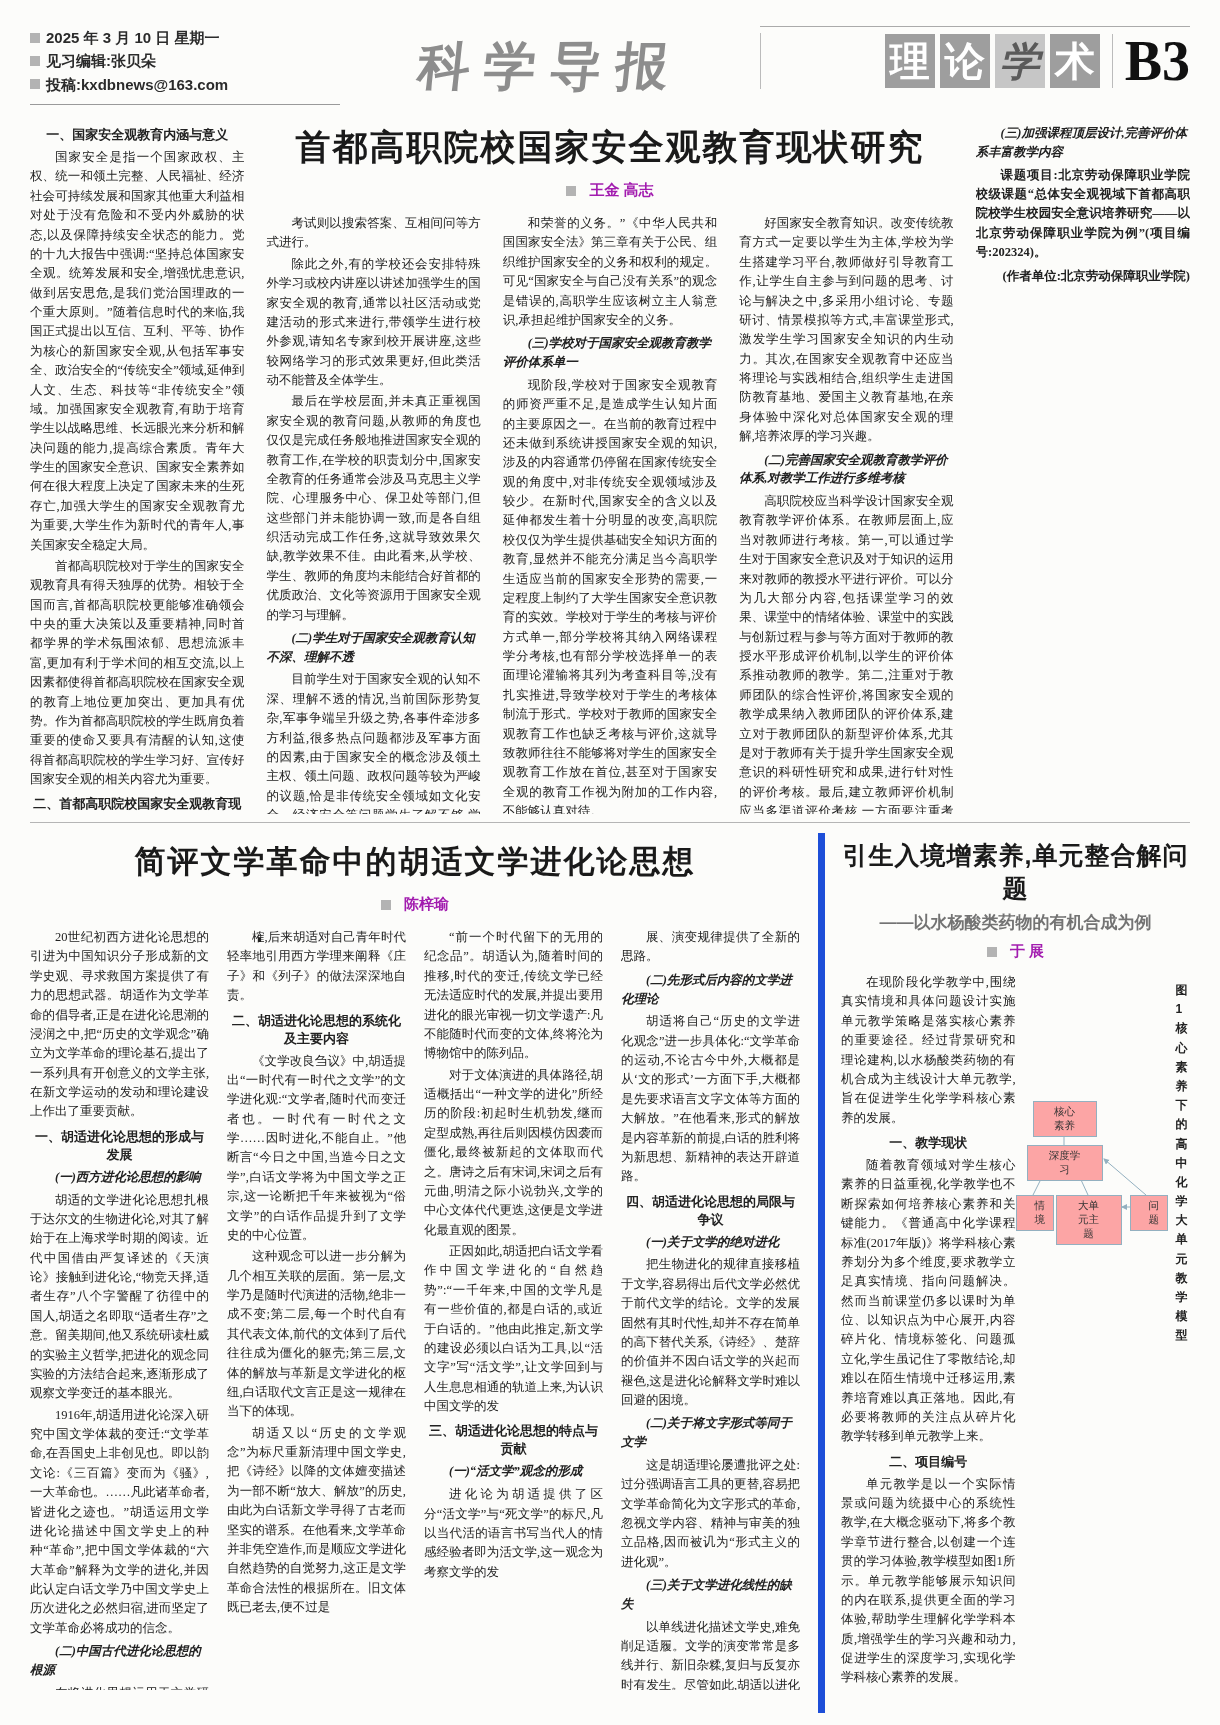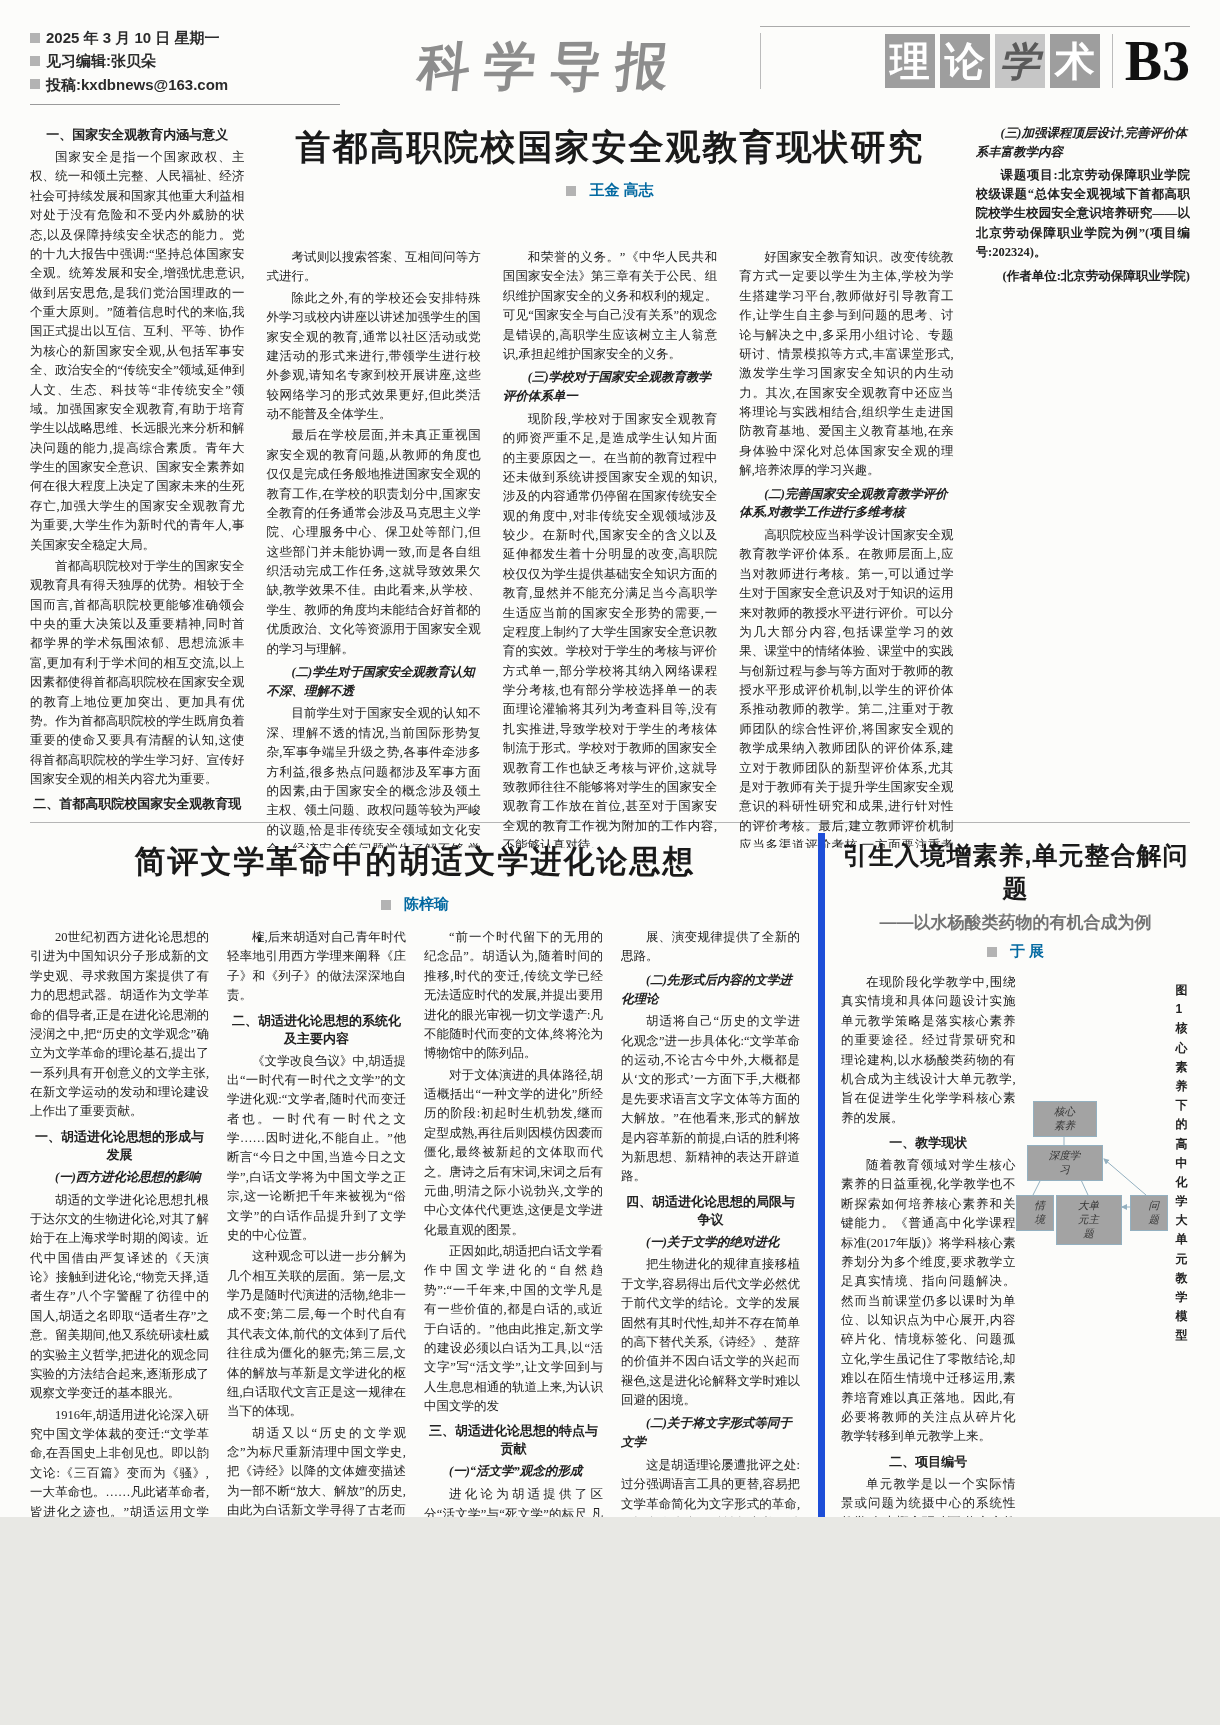--- a/index.html
+++ b/index.html
@@ -1,16 +1,16 @@
 <!DOCTYPE html>
 <html><head>
 <meta charset="utf-8">
 <style>
   html,body{margin:0;padding:0;background:#e8e8e4;}
-  .page{position:relative;width:1220px;height:1517px;margin:0 auto;background:#fcfcfa;
+  .page{position:relative;width:1220px;height:1725px;margin:0 auto;background:#fcfcfa;
         box-sizing:border-box;padding:26px 30px 24px 30px;overflow:hidden;
         font-family:"Liberation Serif","DejaVu Serif",serif;color:#222;}
   
   .hdr{display:flex;align-items:flex-start;height:84px;}
   .hdr-left{width:310px;border-bottom:1px solid #9a9a9a;padding-bottom:8px;}
   .hdr-line{font-family:"Liberation Sans","DejaVu Sans",sans-serif;font-size:15px;font-weight:bold;
             color:#2b2b2b;line-height:1.55;display:flex;align-items:center;}
   .sq{display:inline-block;width:10px;height:10px;background:#b3b3b3;margin-right:6px;flex:0 0 auto;}
   .masthead{flex:1;text-align:center;font-size:52px;font-weight:bold;color:#8d8d8d;
             font-family:"Liberation Serif","DejaVu Serif",serif;letter-spacing:14px;
@@ -23,25 +23,25 @@
         font-weight:bold;font-size:40px;display:flex;align-items:center;justify-content:center;}
   .lbox.alt{background:#c6c6c6;color:#5a5a5a;font-style:italic;transform:none;}
   .pageno{font-family:"Liberation Serif","DejaVu Serif",serif;font-weight:bold;font-size:56px;color:#111;line-height:1;}
   
   .a1{margin-top:10px;}
   .a1-grid{display:grid;grid-template-columns:repeat(5,1fr);grid-template-rows:auto 1fr;
            column-gap:22px;height:694px;}
   .a1-head{grid-column:2/5;grid-row:1;text-align:center;padding:2px 0 14px 0;}
   .a1-title{font-family:"Liberation Sans","DejaVu Sans",sans-serif;font-weight:bold;font-size:35px;
             color:#1a1a1a;margin:2px 0 10px 0;letter-spacing:2px;}
-  .byline{font-family:"Liberation Sans","DejaVu Sans",sans-serif;font-size:15px;font-weight:bold;color:#0369a1;
+  .byline{font-family:"Liberation Sans","DejaVu Sans",sans-serif;font-size:15px;font-weight:bold;color:#a21caf;
           display:flex;align-items:center;justify-content:center;gap:7px;}
   .col{overflow:hidden;height:100%;}
   .colA{grid-row:1/3;}
-  .colB{grid-row:2;margin-top:34px;}
+  .colB{grid-row:2;}
   
   .para{font-size:12.5px;line-height:1.55;text-align:justify;text-indent:2em;margin:0 0 2px 0;}
   .sec{font-family:"Liberation Sans","DejaVu Sans",sans-serif;font-weight:bold;font-size:13px;
        text-align:center;margin:6px 0 4px 0;}
   .sub{font-weight:bold;font-style:italic;font-size:12.5px;line-height:1.5;text-indent:2em;margin:4px 0;}
   .note{font-weight:bold;font-size:12.5px;line-height:1.55;text-align:justify;text-indent:2em;margin-top:4px;}
   .attr{font-weight:bold;font-size:12.5px;text-align:right;margin-top:6px;}
   
   .rule-h{border-top:1px solid #b5b5b5;margin:8px 0 10px 0;}
   .bottom{display:grid;grid-template-columns:1fr 372px;height:868px;}
@@ -51,23 +51,23 @@
   .a2-cols{display:grid;grid-template-columns:repeat(4,1fr);column-gap:18px;height:762px;margin-top:14px;}
   .a3{border-left:7px solid #1d4ed8;padding-left:16px;}
   .a3-title{font-family:"Liberation Sans","DejaVu Sans",sans-serif;font-weight:bold;font-size:25px;
             text-align:center;letter-spacing:1px;margin:6px 0 6px 0;color:#1a1a1a;}
   .a3-sub{font-family:"Liberation Sans","DejaVu Sans",sans-serif;font-size:17px;font-weight:bold;
           text-align:center;color:#737373;margin-bottom:8px;}
   .a3-cols{display:grid;grid-template-columns:repeat(2,1fr);height:740px;margin-top:12px;}
   
   .fig{display:flex;gap:8px;margin:8px 0;align-items:center;}
   .fig-diagram{position:relative;width:152px;height:128px;flex:0 0 auto;}
-  .fbox{position:absolute;border:1px solid #93b0c0;background:#a3a3a3;font-size:10.5px;
+  .fbox{position:absolute;border:1px solid #93b0c0;background:#fca5a5;font-size:10.5px;
         font-family:"Liberation Sans","DejaVu Sans",sans-serif;color:#333;text-align:center;
-        padding:3px 18px;box-sizing:border-box;font-style:italic;}
+        padding:3px 18px;box-sizing:border-box;}
   .fig svg{position:absolute;left:0;top:0;}
   .fig-cap{font-family:"Liberation Sans","DejaVu Sans",sans-serif;font-size:12px;font-weight:bold;
            color:#222;width:84px;line-height:1.6;}
 </style>
 </head>
 <body>
 
 <div class="page">
 
   <div class="hdr">

